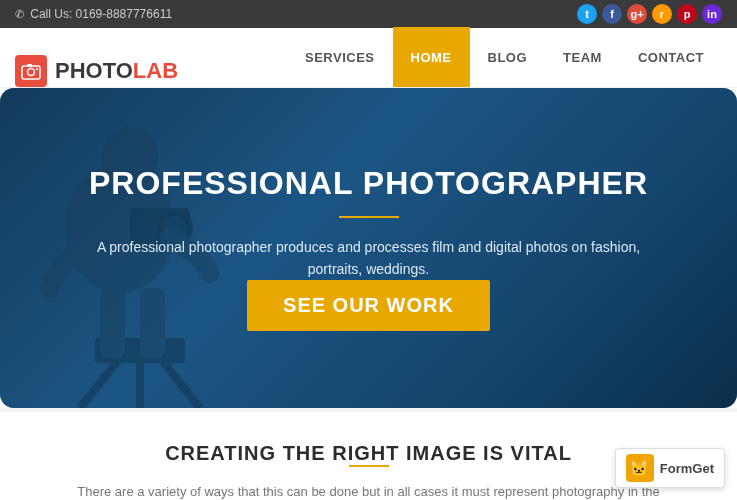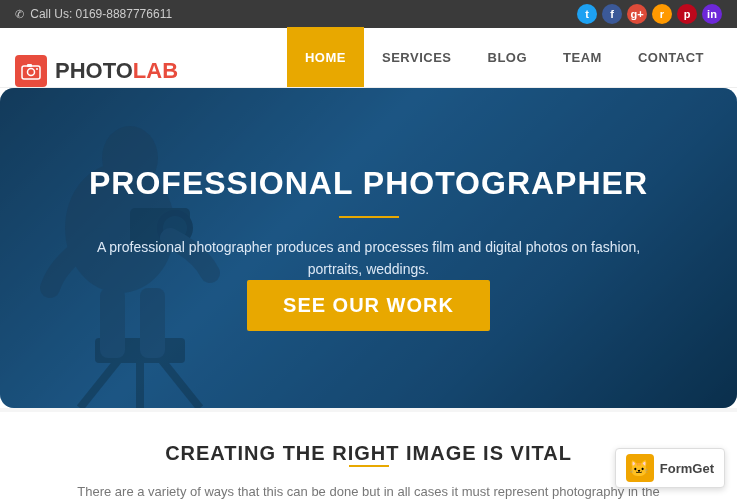--- a/index.html
+++ b/index.html
@@ -216,22 +216,22 @@
         <circle cx="10" cy="11" r="3.5" fill="none" stroke="#fff" stroke-width="1.5"></circle>
         <rect x="6" y="3" width="5" height="3" rx="1" fill="#fff"></rect>
         <circle cx="16" cy="8" r="1" fill="#fff"></circle>
       </svg>
     </div>
     <div class="logo-text">
       <span class="logo-photo">PHOTO</span><span class="logo-lab">LAB</span>
     </div>
   </div>
   <nav class="nav">
+    <div class="nav-item">SERVICES</div>
     <div class="nav-item active">HOME</div>
-    <div class="nav-item">SERVICES</div>
     <div class="nav-item">BLOG</div>
     <div class="nav-item">TEAM</div>
     <div class="nav-item">CONTACT</div>
   </nav>
 </div>
 
 <div class="hero">
   <div class="hero-overlay"></div>
 
   <svg class="photographer-shape" viewBox="0 0 280 310" xmlns="http://www.w3.org/2000/svg">

